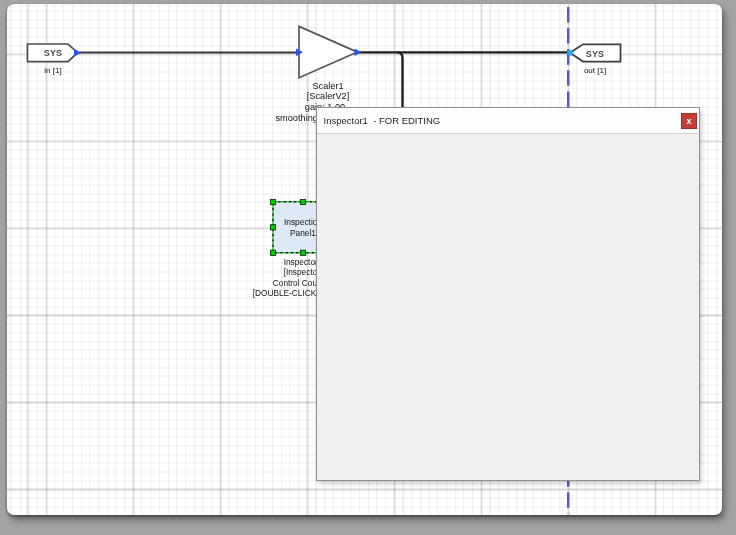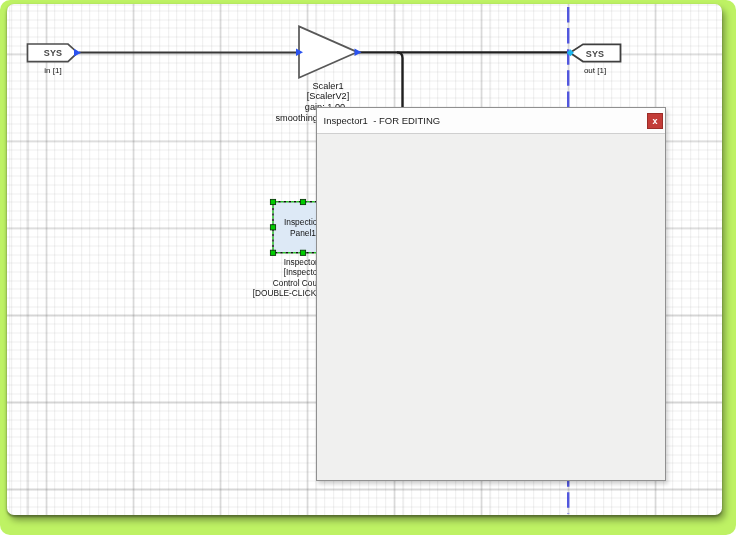--- a/index.html
+++ b/index.html
@@ -1,30 +1,30 @@
 <!DOCTYPE html>
 <html><head>
 <meta charset="utf-8">
 <style>
 html,body{margin:0;padding:0;background:#ffffff;}
-#stage{position:relative;width:736px;height:535px;overflow:hidden;background:#bef264;
-  font-family:"Liberation Sans", sans-serif;border-radius:10px;}
+#stage{position:relative;width:736px;height:535px;overflow:hidden;background:#a3a3a3;
+  font-family:"Liberation Sans", sans-serif;}
 #soft{position:absolute;left:0;top:0;width:736px;height:535px;filter:blur(0.65px);}
 #canvas{position:absolute;left:7px;top:4px;width:715px;height:511px;border-radius:7px;
   background-color:#ffffff;
   background-image:
     repeating-linear-gradient(to right, rgba(90,90,90,0.16) 0 2px, transparent 2px 87px),
     repeating-linear-gradient(to bottom, rgba(90,90,90,0.16) 0 2px, transparent 2px 87px),
     repeating-linear-gradient(to right, rgba(90,90,90,0.10) 0 1px, transparent 1px 8.7px),
     repeating-linear-gradient(to bottom, rgba(90,90,90,0.10) 0 1px, transparent 1px 8.7px);
   background-position: 38.5px 0px, 0px 49.5px, 4.2px 0px, 0px 6.5px;
   box-shadow: 3px 5px 7px rgba(0,0,0,0.38), 0px 2px 2px rgba(0,0,0,0.25), -1px 1px 3px rgba(0,0,0,0.14);
 }
 svg{position:absolute;left:0;top:0;}
-#win{position:absolute;left:315.5px;top:106.5px;width:350px;height:374.5px;background:#f0f0ef;
+#win{position:absolute;left:315.5px;top:106.5px;width:384px;height:374.5px;background:#f0f0ef;
   border:1px solid #909090; box-sizing:border-box;
   box-shadow: 2px 3px 4px rgba(0,0,0,0.18);}
 #titlebar{position:absolute;left:0;top:0;right:0;height:25px;background:#fdfdfd;
   border-bottom:1px solid #cfcfcf;}
 #title{position:absolute;left:7px;top:0;line-height:25px;font-size:9.5px;color:#1c1c1c;}
 #closebtn{position:absolute;right:1.5px;top:5px;width:16px;height:16px;background:#c33c38;
   border:1px solid #9c2d28;box-sizing:border-box;color:#fff;font-size:9px;font-weight:bold;
   text-align:center;line-height:14px;}
 </style>
 </head>

